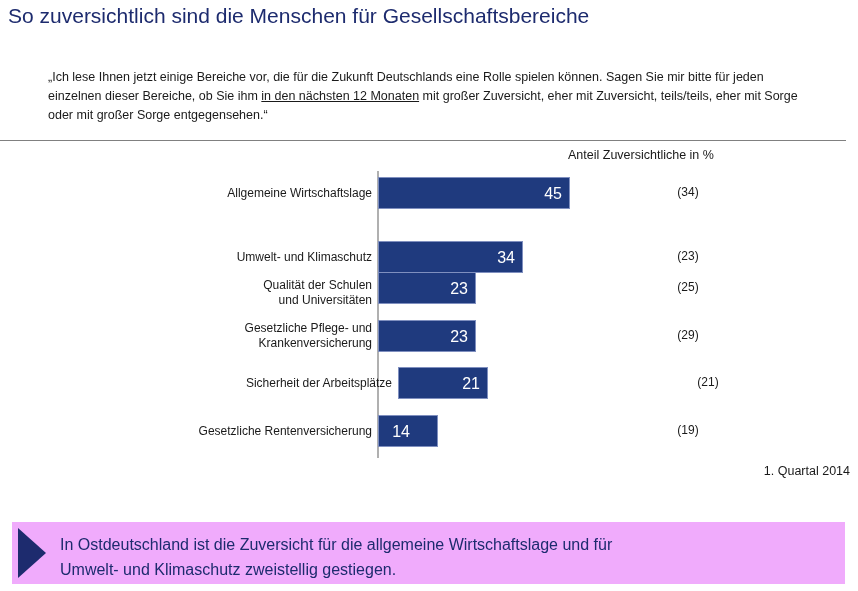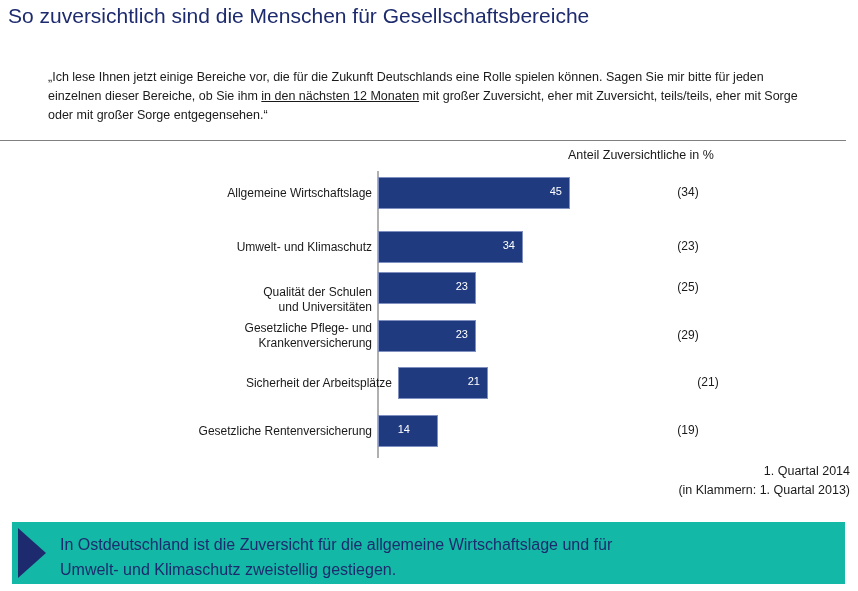--- a/index.html
+++ b/index.html
@@ -110,21 +110,21 @@
     top: 0px;
     height: 32px;
     background: #1f3a7e;
     border: 1px solid #7f8fbf;
     box-sizing: border-box;
   }
 
   .bar-value {
     position: absolute;
     top: 8px;
-    font-size: 11px;
+    font-size: 16px;
     color: #ffffff;
     white-space: nowrap;
   }
 
   .bracket-value {
     position: absolute;
     left: 658px;
     top: 8px;
     width: 60px;
     text-align: center;
@@ -144,21 +144,21 @@
     color: #1a1a1a;
   }
 
   
   #bottom-banner {
     position: absolute;
     left: 12px;
     top: 522px;
     width: 833px;
     height: 62px;
-    background: #14b8a6;
+    background: #f0abfc;
   }
   #banner-arrow {
     position: absolute;
     left: 0px;
     top: 0px;
     width: 40px;
     height: 62px;
   }
   #banner-text {
     position: absolute;
@@ -191,32 +191,32 @@
       <div class="bar-row" style="top: 31px;">
         <div class="bar-label" style="top: 9px;">
           <div>Allgemeine Wirtschaftslage</div>
         </div>
         <div class="bar-track" style="width: 192px;">
           <div class="bar-rect" style="width: 192px; background: rgb(31, 58, 126);"></div>
           <div class="bar-value" style="right: 8px;">45</div>
         </div>
         <div class="bracket-value">(34)</div>
       </div>
-      <div class="bar-row" style="top: 85px;">
+      <div class="bar-row" style="top: 95px;">
         <div class="bar-label" style="top: 9px;">
           <div>Umwelt- und Klimaschutz</div>
         </div>
         <div class="bar-track" style="width: 145px;">
           <div class="bar-rect" style="width: 145px; background: rgb(31, 58, 126);"></div>
           <div class="bar-value" style="right: 8px;">34</div>
         </div>
         <div class="bracket-value">(23)</div>
       </div>
       <div class="bar-row" style="top: 126px;">
-        <div class="bar-label" style="top: 13px;">
+        <div class="bar-label" style="top: 6px;">
           <div>Qualität der Schulen</div>
           <div>und Universitäten</div>
         </div>
         <div class="bar-track" style="width: 98px;">
           <div class="bar-rect" style="width: 98px; background: rgb(31, 58, 126);"></div>
           <div class="bar-value" style="right: 8px;">23</div>
         </div>
         <div class="bracket-value">(25)</div>
       </div>
       <div class="bar-row" style="top: 173.5px;">
@@ -248,21 +248,20 @@
           <div class="bar-rect" style="width: 60px; background: rgb(31, 58, 126);"></div>
           <div class="bar-value" style="right: 8px;">14</div>
         </div>
         <div class="bracket-value">(19)</div>
       </div>
     </div>
 </div>
 
 <div id="footnote">
   <div>1. Quartal 2014</div>
-  <div>(in Klammern: 1. Quartal 2013)</div>
 </div>
 
 <div id="bottom-banner">
   <div id="banner-arrow">
     <svg width="40" height="62" viewBox="0 0 40 62" xmlns="http://www.w3.org/2000/svg">
       <polygon points="6,6 34,31 6,56" fill="#1d2b6e"></polygon>
     </svg>
   </div>
   <div id="banner-text">
     <div>In Ostdeutschland ist die Zuversicht für die allgemeine Wirtschaftslage und für</div>

